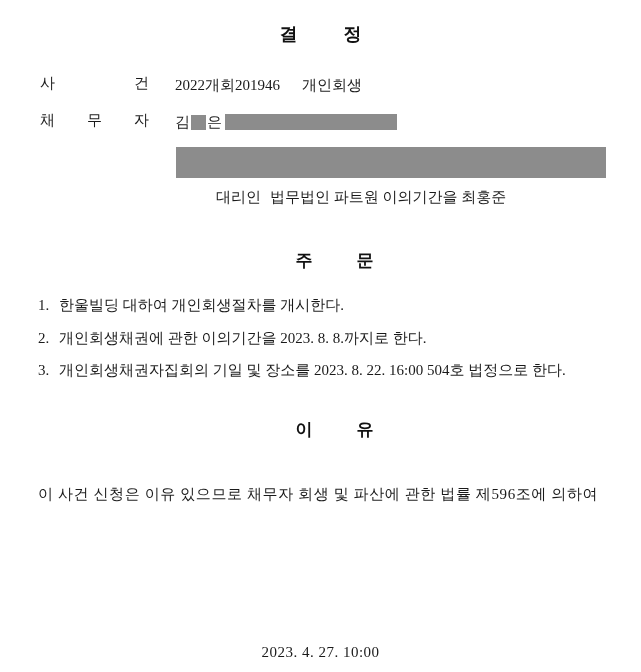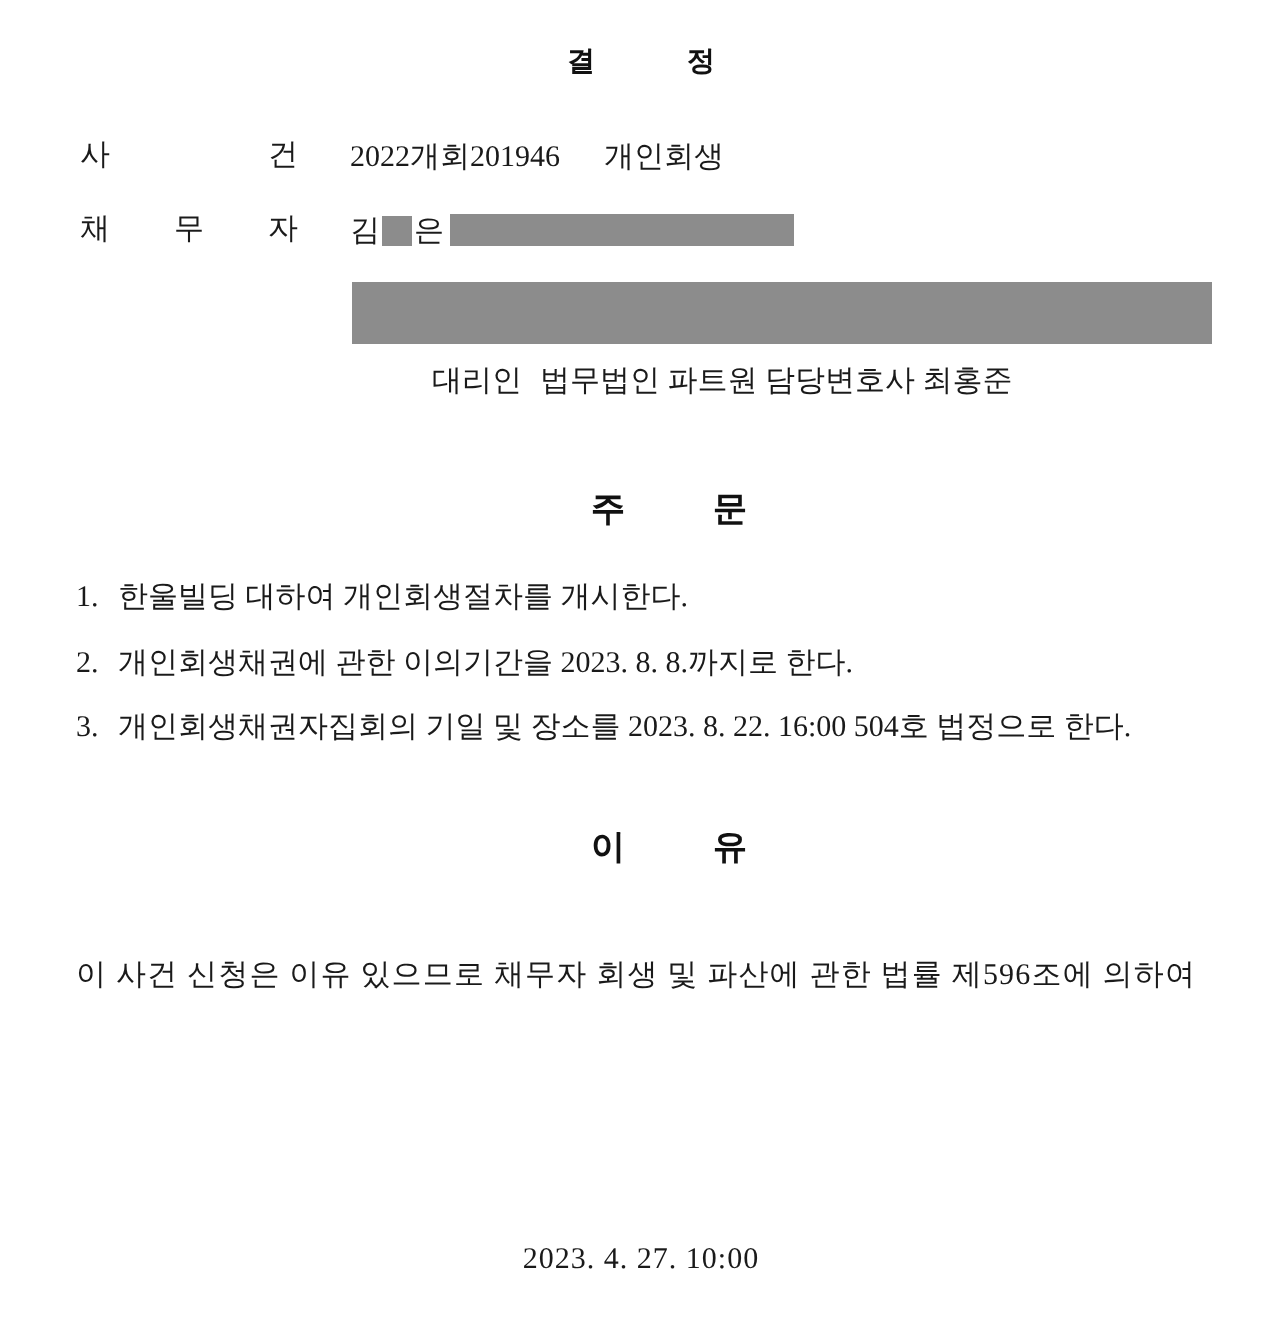--- a/index.html
+++ b/index.html
@@ -28,21 +28,21 @@
     font-weight: bold;
     letter-spacing: 9px;
     margin-top: 28px;
     text-indent: 9px;
     color: #111;
   }
 
   
   .decision-title {
     text-align: center;
-    font-size: 14px;
+    font-size: 18px;
     font-weight: bold;
     margin-top: 22px;
     color: #111;
   }
   .decision-title .gap {
     display: inline-block;
     width: 46px;
   }
 
   
@@ -163,21 +163,21 @@
   }
   .reason .l2 {
     display: block;
   }
 
   
   .date-line {
     position: absolute;
     left: 0;
     right: 0;
-    top: 600px;
+    top: 622px;
     text-align: center;
     font-size: 15px;
     letter-spacing: 0.5px;
   }
 </style>
 </head>
 <body>
 
 <div class="page">
 
@@ -206,21 +206,21 @@
       </div>
       <div class="field-value">
         <span>김</span><span class="redact redact-sm"></span><span>은</span><span class="redact redact-name"></span>
       </div>
     </div>
 
     <div class="redact-bar"></div>
 
     <div class="addr-block">
       <div class="addr-line">
-        <span class="lbl">대리인</span><span>법무법인 파트원 담당변호사 최홍준</span>
+        <span class="lbl">대리인</span><span>법무법인 파트원 이의기간을 최홍준</span>
       </div>
     </div>
 
   </div>
 
   <div class="section-heading heading-jumun">
     <span>주</span><span class="gap"></span><span>문</span>
   </div>
 
   <ul class="orders">

